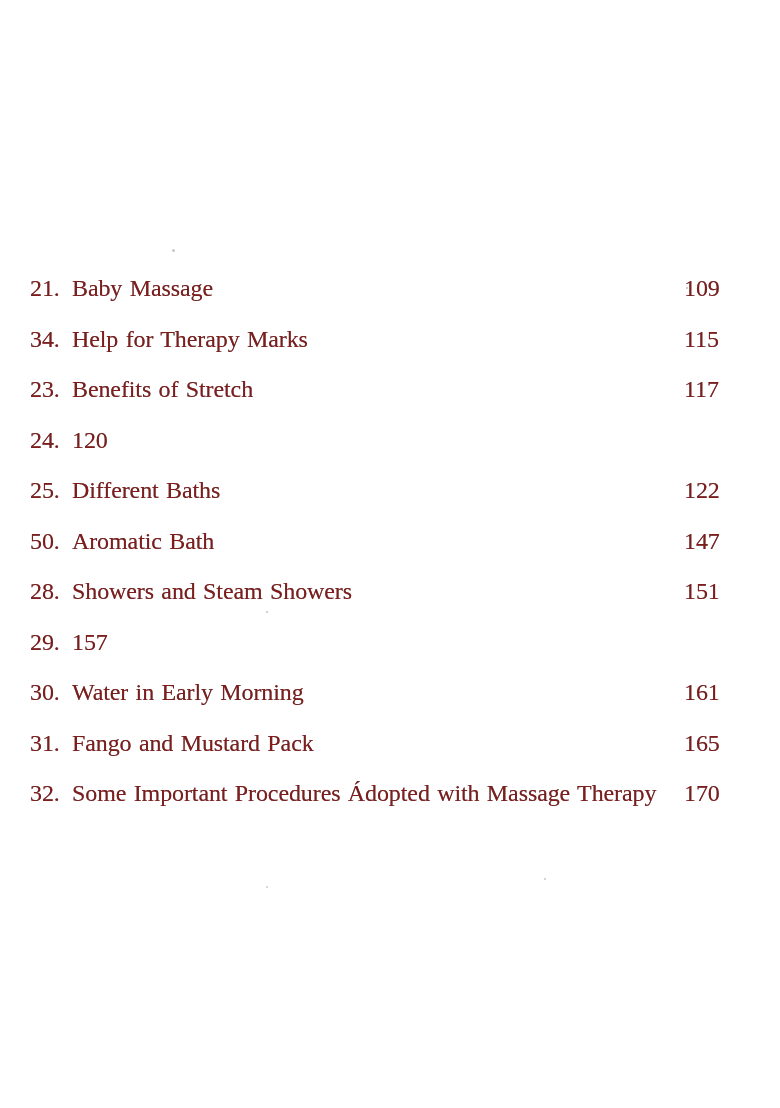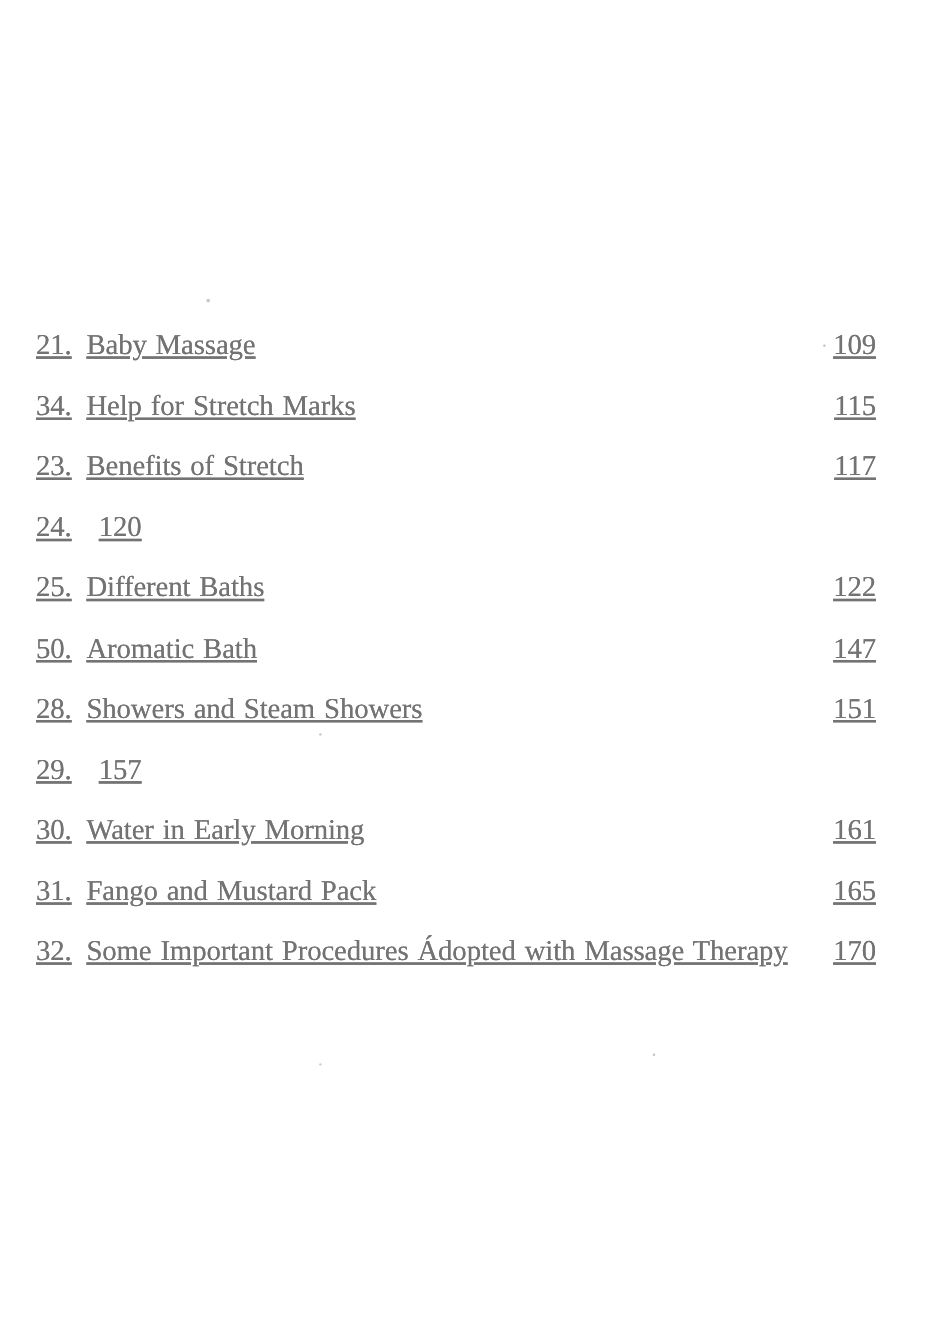--- a/index.html
+++ b/index.html
@@ -21,39 +21,38 @@
     left: 30px;
     right: 50px;
     top: 275px;
   }
   .toc-row {
     display: flex;
     align-items: baseline;
     height: 50.5px;
     white-space: nowrap;
     font-size: 24px;
-    color: #737373;
+    color: #7f1d1d;
     letter-spacing: -0.1px;
     word-spacing: 1.5px;
     
     text-shadow: 0 0 0.45px rgba(20,20,20,0.55);
-    text-decoration: underline;
   }
   .toc-num {
     width: 42px;
     flex-shrink: 0;
   }
   .toc-title {
     flex: 1 1 auto;
     overflow: visible;
   }
   .toc-page {
     width: 46px;
     flex-shrink: 0;
-    text-align: right;
+    text-align: left;
   }
   .speck {
     position: absolute;
     border-radius: 50%;
     pointer-events: none;
   }
   .s1 { left:172px; top:249px; width:3px; height:3px; background:#c7c7c7; }
   .s2 { left:686px; top:287px; width:2px; height:2px; background:#bdbdbd; }
   .s3 { left:266px; top:611px; width:2px; height:2px; background:#c2c2c2; }
   .s4 { left:544px; top:878px; width:2px; height:2px; background:#c2c2c2; }
@@ -67,21 +66,21 @@
   <div class="toc">
 
     <div class="toc-row">
       <span class="toc-num">21.</span>
       <span class="toc-title">Baby Massage</span>
       <span class="toc-page">109</span>
     </div>
 
     <div class="toc-row">
       <span class="toc-num">34.</span>
-      <span class="toc-title">Help for Stretch Marks</span>
+      <span class="toc-title">Help for Therapy Marks</span>
       <span class="toc-page">115</span>
     </div>
 
     <div class="toc-row">
       <span class="toc-num">23.</span>
       <span class="toc-title">Benefits of Stretch</span>
       <span class="toc-page">117</span>
     </div>
 
     <div class="toc-row">

